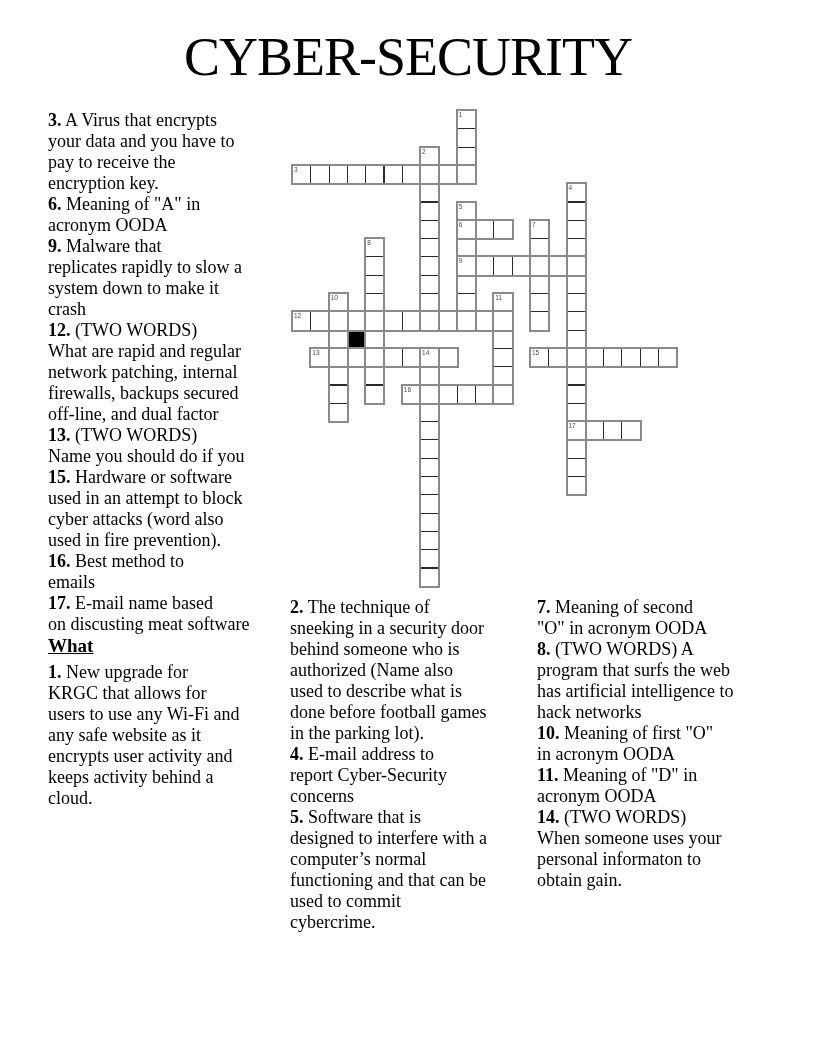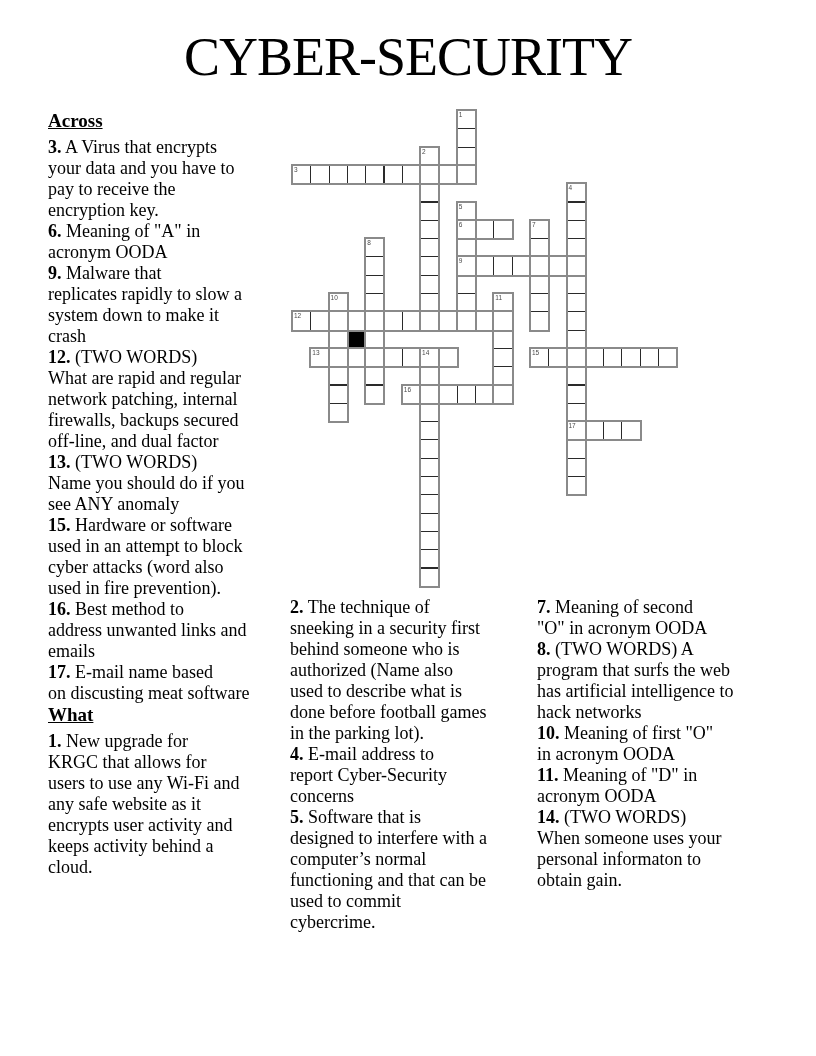--- a/index.html
+++ b/index.html
@@ -191,60 +191,57 @@
     <div class="cell-label" style="left: 274.5px; top: 73.2px; width: 18.3px; height: 8px;">4</div>
     <div class="cell-label" style="left: 164.7px; top: 91.5px; width: 18.3px; height: 8px;">5</div>
     <div class="cell-label" style="left: 237.9px; top: 109.8px; width: 18.3px; height: 8px;">7</div>
     <div class="cell-label" style="left: 73.2px; top: 128.1px; width: 18.3px; height: 8px;">8</div>
     <div class="cell-label" style="left: 36.6px; top: 183px; width: 18.3px; height: 8px;">10</div>
     <div class="cell-label" style="left: 201.3px; top: 183px; width: 18.3px; height: 8px;">11</div>
     <div class="cell-label" style="left: 128.1px; top: 237.9px; width: 18.3px; height: 8px;">14</div>
   </div>
 
 <div class="clue-col col-left">
-    <div class="clue-header">Across</div>
     <div class="clue-line"><span class="clue-num">3.</span> A Virus that encrypts</div>
     <div class="clue-line">your data and you have to</div>
     <div class="clue-line">pay to receive the</div>
     <div class="clue-line">encryption key.</div>
     <div class="clue-line"><span class="clue-num">6.</span> Meaning of "A" in</div>
     <div class="clue-line">acronym OODA</div>
     <div class="clue-line"><span class="clue-num">9.</span> Malware that</div>
     <div class="clue-line">replicates rapidly to slow a</div>
     <div class="clue-line">system down to make it</div>
     <div class="clue-line">crash</div>
     <div class="clue-line"><span class="clue-num">12.</span> (TWO WORDS)</div>
     <div class="clue-line">What are rapid and regular</div>
     <div class="clue-line">network patching, internal</div>
     <div class="clue-line">firewalls, backups secured</div>
     <div class="clue-line">off-line, and dual factor</div>
     <div class="clue-line"><span class="clue-num">13.</span> (TWO WORDS)</div>
     <div class="clue-line">Name you should do if you</div>
-    <div class="clue-line">see ANY anomaly</div>
     <div class="clue-line"><span class="clue-num">15.</span> Hardware or software</div>
     <div class="clue-line">used in an attempt to block</div>
     <div class="clue-line">cyber attacks (word also</div>
     <div class="clue-line">used in fire prevention).</div>
     <div class="clue-line"><span class="clue-num">16.</span> Best method to</div>
-    <div class="clue-line">address unwanted links and</div>
     <div class="clue-line">emails</div>
     <div class="clue-line"><span class="clue-num">17.</span> E-mail name based</div>
     <div class="clue-line">on discusting meat software</div>
     <div class="clue-header">What</div>
     <div class="clue-line"><span class="clue-num">1.</span> New upgrade for</div>
     <div class="clue-line">KRGC that allows for</div>
     <div class="clue-line">users to use any Wi-Fi and</div>
     <div class="clue-line">any safe website as it</div>
     <div class="clue-line">encrypts user activity and</div>
     <div class="clue-line">keeps activity behind a</div>
     <div class="clue-line">cloud.</div>
   </div>
 <div class="clue-col col-middle">
     <div class="clue-line"><span class="clue-num">2.</span> The technique of</div>
-    <div class="clue-line">sneeking in a security first</div>
+    <div class="clue-line">sneeking in a security door</div>
     <div class="clue-line">behind someone who is</div>
     <div class="clue-line">authorized (Name also</div>
     <div class="clue-line">used to describe what is</div>
     <div class="clue-line">done before football games</div>
     <div class="clue-line">in the parking lot).</div>
     <div class="clue-line"><span class="clue-num">4.</span> E-mail address to</div>
     <div class="clue-line">report Cyber-Security</div>
     <div class="clue-line">concerns</div>
     <div class="clue-line"><span class="clue-num">5.</span> Software that is</div>
     <div class="clue-line">designed to interfere with a</div>

